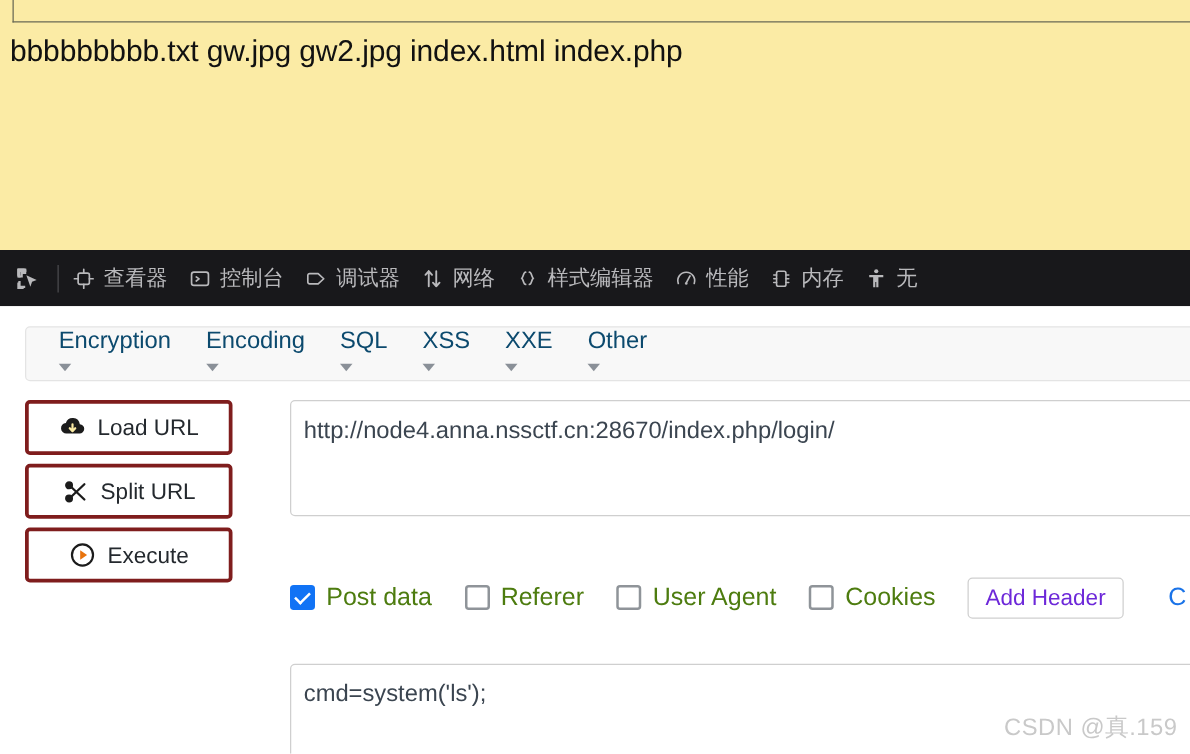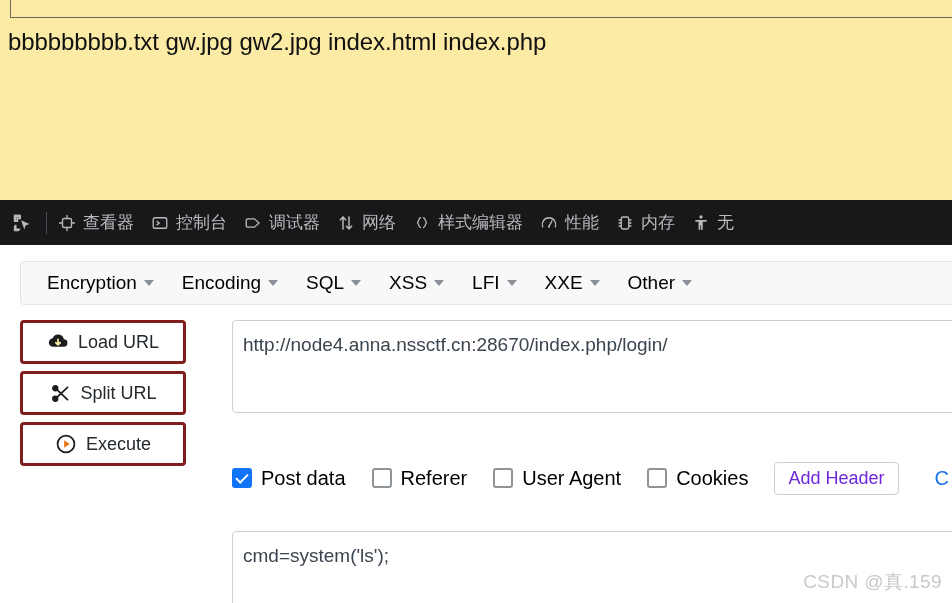--- a/index.html
+++ b/index.html
@@ -111,26 +111,26 @@
     box-sizing: border-box;
     background: #f8f8f8;
     border: 1px solid #e4e4e4;
     border-radius: 4px;
     display: flex;
     align-items: center;
     padding-left: 12px;
   }
   .hb-menu-item {
     display: flex;
-    align-items: center;
     gap: 7px;
     padding: 0 14px;
     height: 42px;
-    color: #000000;
+    color: #0c4a6e;
     font-size: 19px;
+    flex-direction: column;
   }
   .caret {
     width: 0; height: 0;
     border-left: 5px solid transparent;
     border-right: 5px solid transparent;
     border-top: 6px solid #8a9098;
     display: inline-block;
   }
 
   
@@ -191,21 +191,21 @@
     display: flex;
     align-items: center;
     white-space: nowrap;
   }
   .hb-check {
     display: flex;
     align-items: center;
     gap: 9px;
     margin-right: 26px;
     font-size: 20px;
-    color: #000000;
+    color: #4d7c0f;
   }
   .box {
     box-sizing: border-box;
     width: 20px;
     height: 20px;
     border: 2px solid #8f9499;
     border-radius: 3px;
     background: #ffffff;
     display: inline-flex;
     align-items: center;
@@ -387,24 +387,20 @@
     <div class="hb-menu-item">
       <span>Encoding</span>
       <span class="caret"></span>
     </div>
     <div class="hb-menu-item">
       <span>SQL</span>
       <span class="caret"></span>
     </div>
     <div class="hb-menu-item">
       <span>XSS</span>
-      <span class="caret"></span>
-    </div>
-    <div class="hb-menu-item">
-      <span>LFI</span>
       <span class="caret"></span>
     </div>
     <div class="hb-menu-item">
       <span>XXE</span>
       <span class="caret"></span>
     </div>
     <div class="hb-menu-item">
       <span>Other</span>
       <span class="caret"></span>
     </div>

